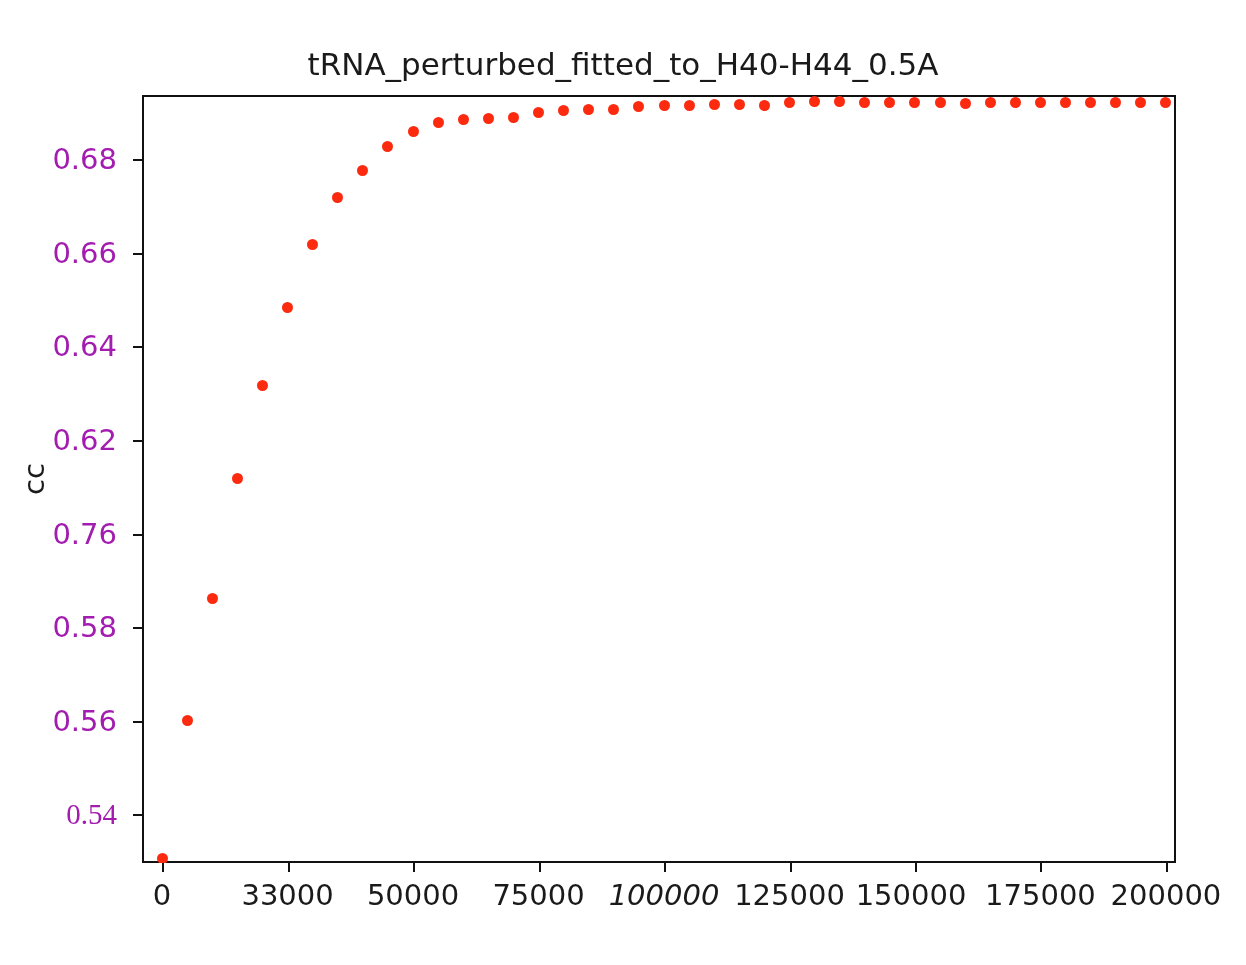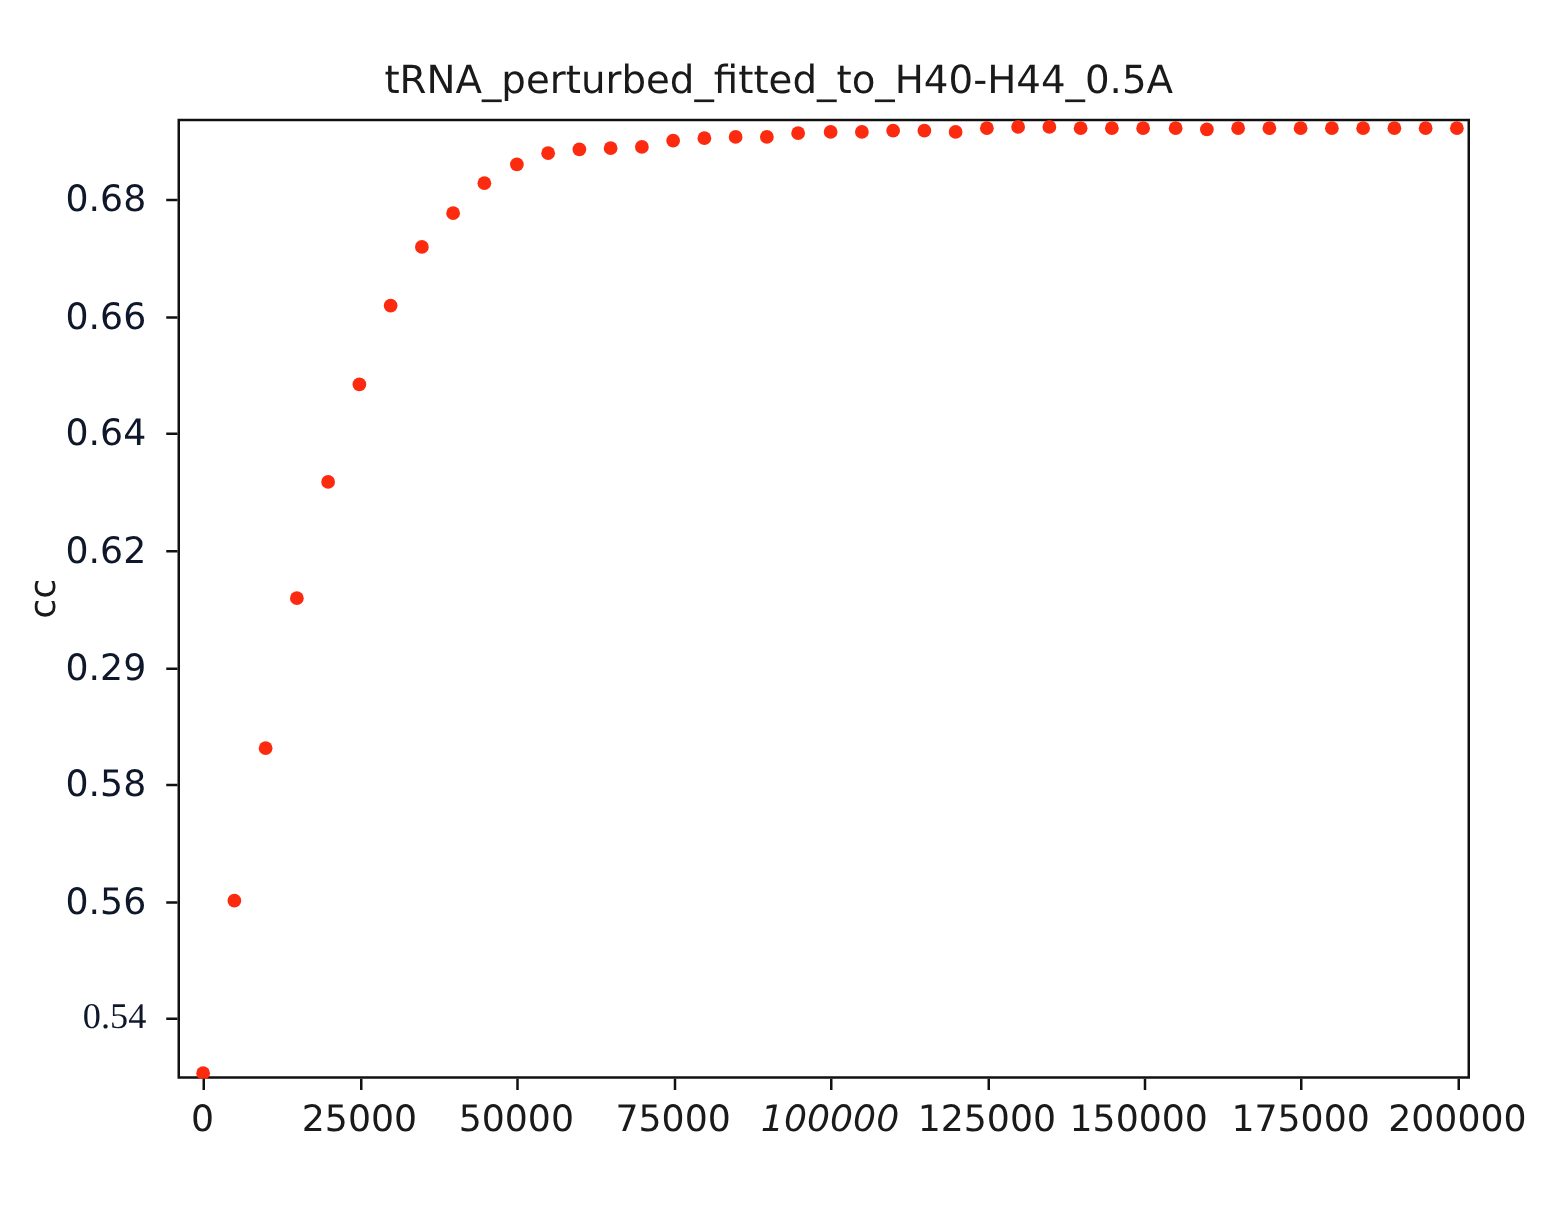--- a/index.html
+++ b/index.html
@@ -63,21 +63,21 @@
     width: 9px;
     height: 0;
     border-top: 2.2px solid #111111;
     left: 133px;
   }
   .ytick-label {
     position: absolute;
     right: 1129px;      
     text-align: right;
     font-size: 29px;
-    color: #0f172a;
+    color: #a21caf;
     white-space: nowrap;
     transform: translateY(-50%);
   }
   .xtick {
     position: absolute;
     height: 9px;
     width: 0;
     border-left: 2.2px solid #111111;
     top: 863px;
   }
@@ -165,33 +165,33 @@
     </div>
 
   <div id="tick-layer">
       <div class="ytick" style="top: 814.327px;"></div>
       <div class="ytick-label" style="top: 814.327px; font-family: Liberation Serif, serif;">0.54</div>
       <div class="ytick" style="top: 720.726px;"></div>
       <div class="ytick-label" style="top: 720.726px;">0.56</div>
       <div class="ytick" style="top: 627.124px;"></div>
       <div class="ytick-label" style="top: 627.124px;">0.58</div>
       <div class="ytick" style="top: 533.523px;"></div>
-      <div class="ytick-label" style="top: 533.523px;">0.29</div>
+      <div class="ytick-label" style="top: 533.523px;">0.76</div>
       <div class="ytick" style="top: 439.921px;"></div>
       <div class="ytick-label" style="top: 439.921px;">0.62</div>
       <div class="ytick" style="top: 346.32px;"></div>
       <div class="ytick-label" style="top: 346.32px;">0.64</div>
       <div class="ytick" style="top: 252.718px;"></div>
       <div class="ytick-label" style="top: 252.718px;">0.66</div>
       <div class="ytick" style="top: 159.117px;"></div>
       <div class="ytick-label" style="top: 159.117px;">0.68</div>
       <div class="xtick" style="left: 162.078px;"></div>
       <div class="xtick-label" style="left: 162.078px;">0</div>
       <div class="xtick" style="left: 287.563px;"></div>
-      <div class="xtick-label" style="left: 287.563px;">25000</div>
+      <div class="xtick-label" style="left: 287.563px;">33000</div>
       <div class="xtick" style="left: 413.049px;"></div>
       <div class="xtick-label" style="left: 413.049px;">50000</div>
       <div class="xtick" style="left: 538.534px;"></div>
       <div class="xtick-label" style="left: 538.534px;">75000</div>
       <div class="xtick" style="left: 664.019px;"></div>
       <div class="xtick-label" style="left: 664.019px; font-style: italic;">100000</div>
       <div class="xtick" style="left: 789.505px;"></div>
       <div class="xtick-label" style="left: 789.505px;">125000</div>
       <div class="xtick" style="left: 914.99px;"></div>
       <div class="xtick-label" style="left: 911px;">150000</div>

